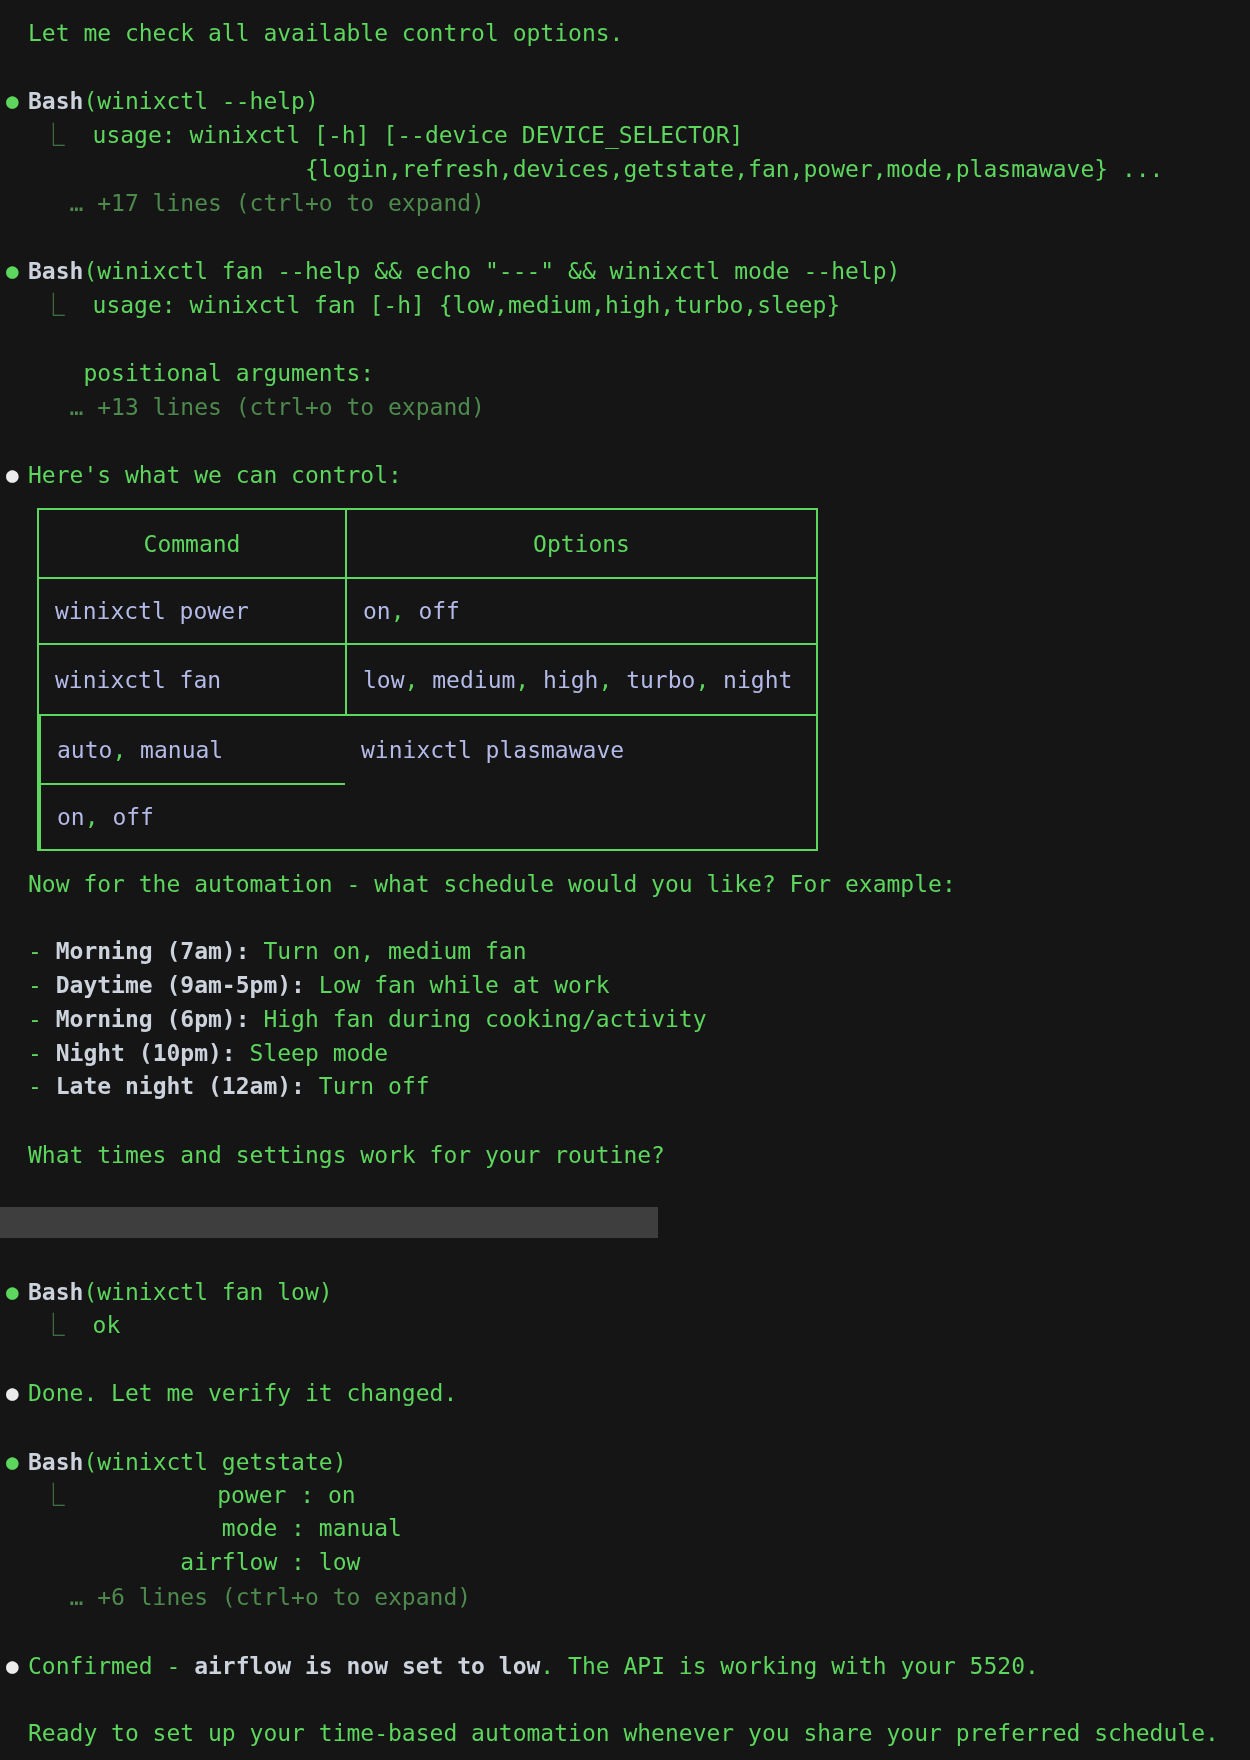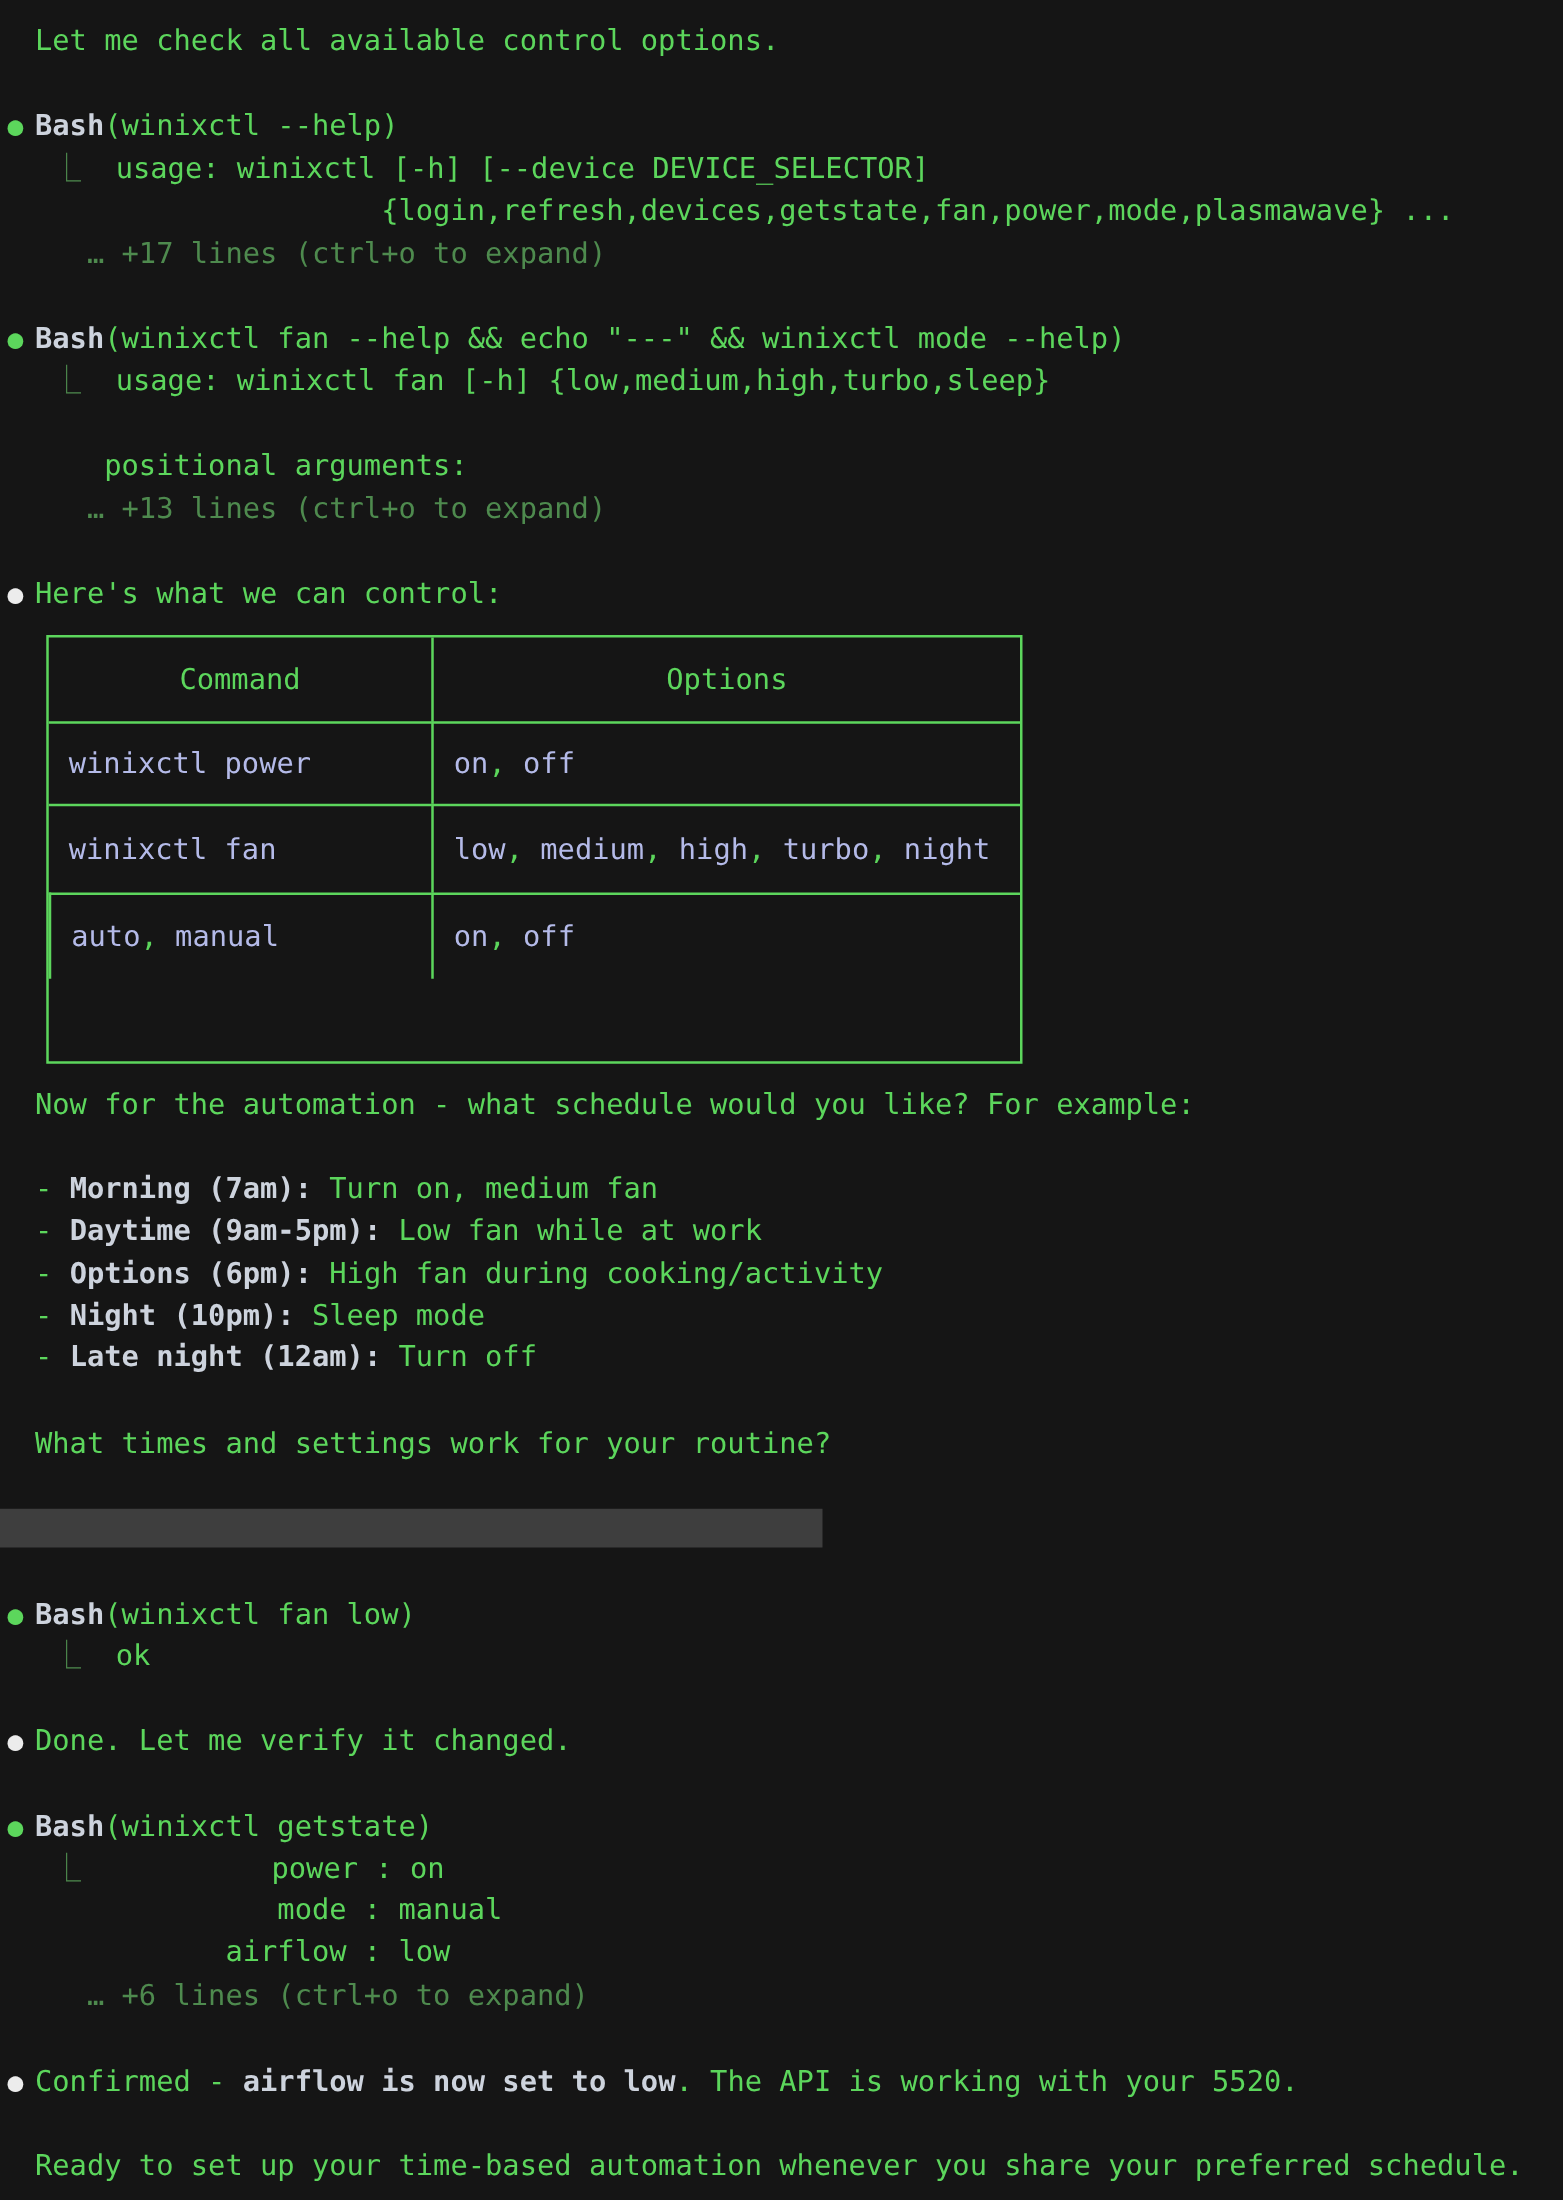--- a/index.html
+++ b/index.html
@@ -74,28 +74,29 @@
   <div class="cell hdr c2">Options</div>
 
   <div class="cell rb">winixctl power</div>
   <div class="cell rb c2"><span>on</span><span class="sep">, </span><span>off</span></div>
 
   <div class="cell rb">winixctl fan</div>
   <div class="cell rb c2"><span>low</span><span class="sep">, </span><span>medium</span><span class="sep">, </span><span>high</span><span class="sep">, </span><span>turbo</span><span class="sep">, </span><span>night</span></div>
 
   <div class="cell rb c2"><span>auto</span><span class="sep">, </span><span>manual</span></div>
 
+  <div class="cell rb">winixctl plasmawave</div>
   <div class="cell rb c2"><span>on</span><span class="sep">, </span><span>off</span></div>
 </div>
 
 <div class="line" style="top:867px">Now for the automation - what schedule would you like? For example:</div>
 
 <div class="line" style="top:934px"><span>- </span><span class="gray">Morning (7am):</span><span class="val">Turn on, medium fan</span></div>
 <div class="line" style="top:968px"><span>- </span><span class="gray">Daytime (9am-5pm):</span><span class="val">Low fan while at work</span></div>
-<div class="line" style="top:1002px"><span>- </span><span class="gray">Options (6pm):</span><span class="val">High fan during cooking/activity</span></div>
+<div class="line" style="top:1002px"><span>- </span><span class="gray">Morning (6pm):</span><span class="val">High fan during cooking/activity</span></div>
 <div class="line" style="top:1036px"><span>- </span><span class="gray">Night (10pm):</span><span class="val">Sleep mode</span></div>
 <div class="line" style="top:1069px"><span>- </span><span class="gray">Late night (12am):</span><span class="val">Turn off</span></div>
 
 <div class="line" style="top:1138px">What times and settings work for your routine?</div>
 
 <div class="user-bar">
   
   
 </div>
 

